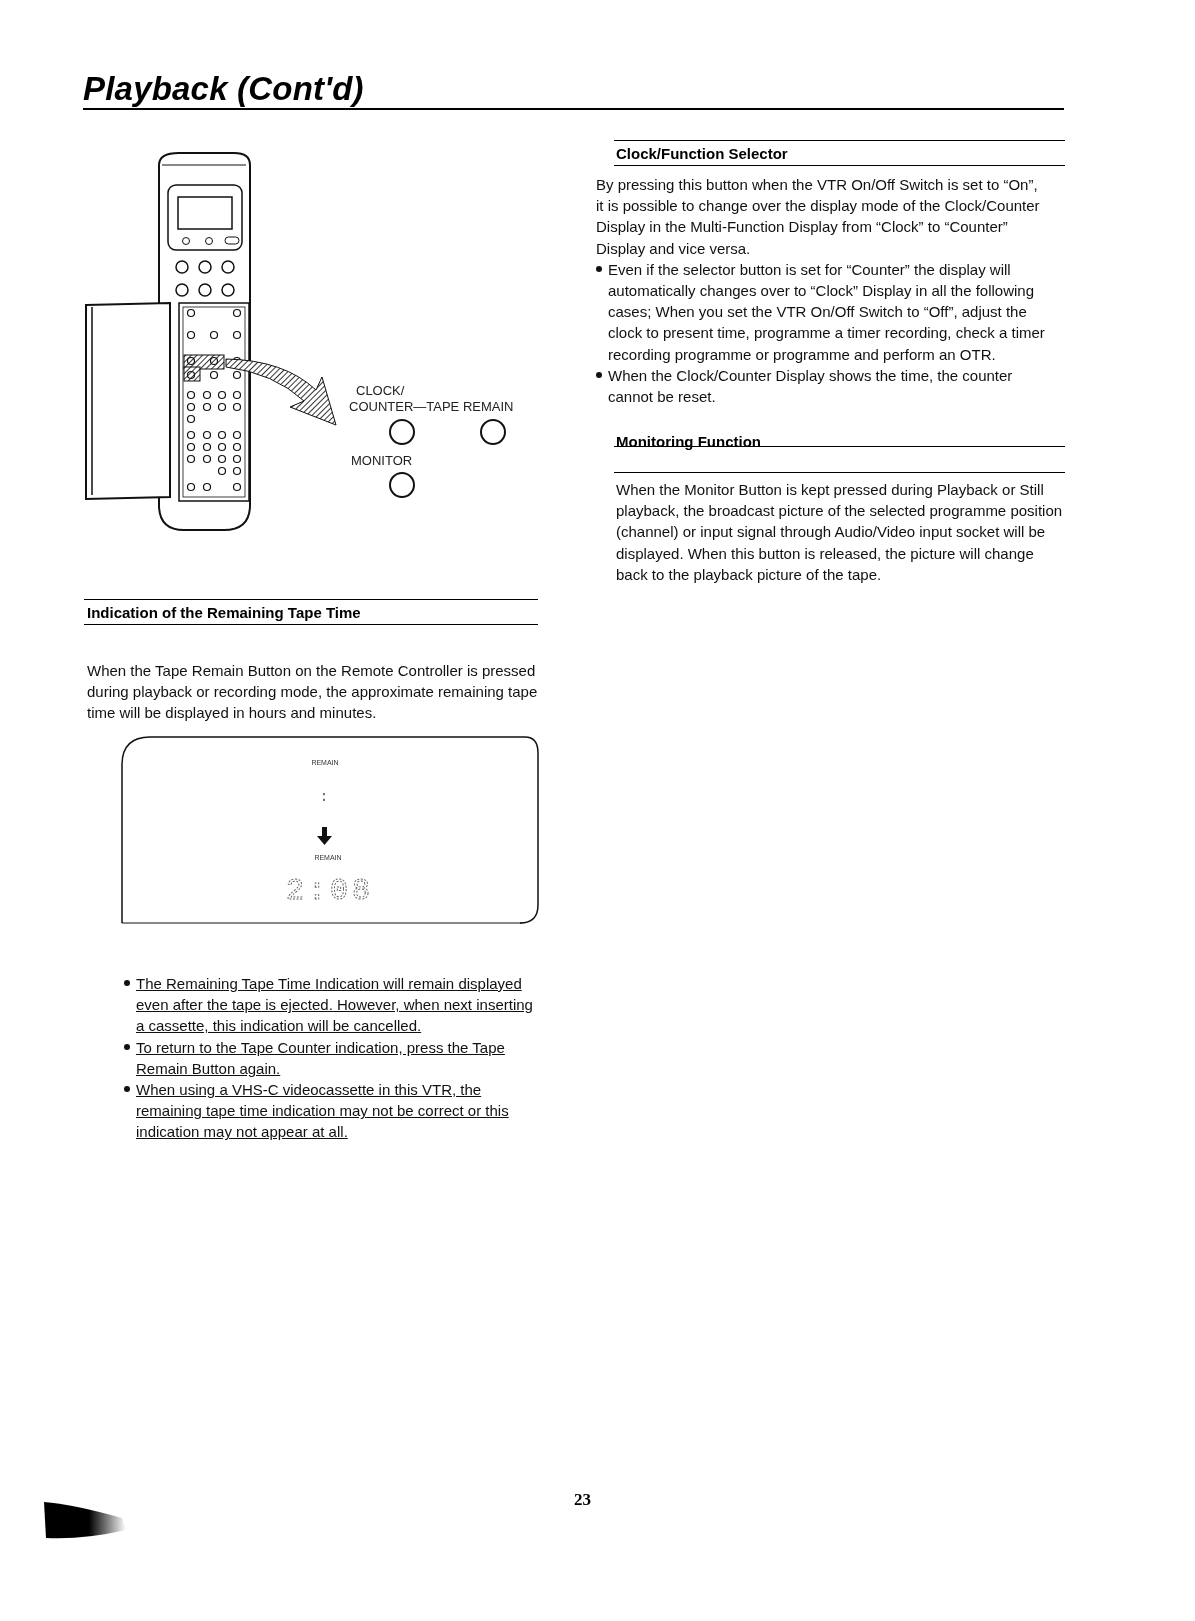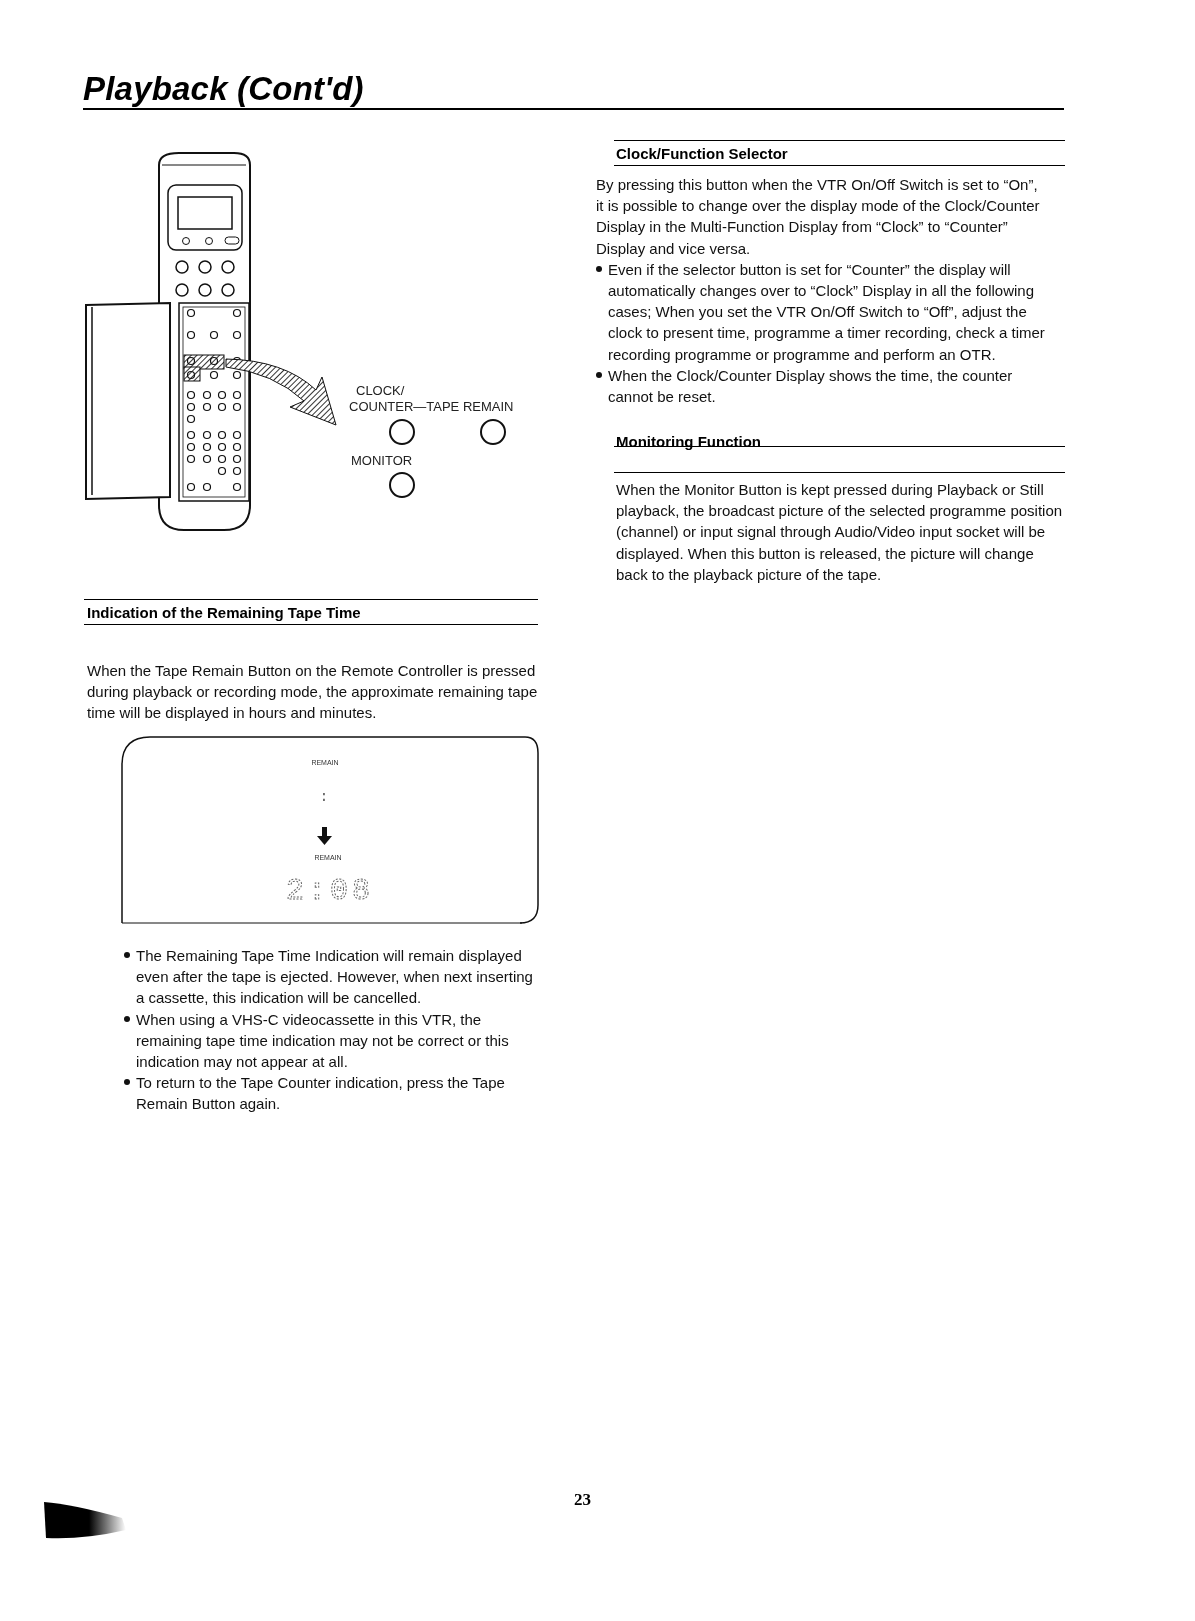--- a/index.html
+++ b/index.html
@@ -125,24 +125,24 @@
     <text x="204" y="66" font-family="Liberation Mono, monospace" font-size="14" fill="#555" text-anchor="middle">:</text>
     <g>
       <rect x="202" y="92" width="5" height="10" fill="#111"></rect>
       <polygon points="197,101 212,101 204.5,110" fill="#111"></polygon>
     </g>
     <text x="208" y="125" font-family="Liberation Sans, sans-serif" font-size="7" fill="#333" text-anchor="middle">REMAIN</text>
     <text x="210" y="164" font-family="Liberation Mono, monospace" font-size="30" fill="none" stroke="#666" stroke-width="1" stroke-dasharray="2,1.5" text-anchor="middle" letter-spacing="4">2:08</text>
   </svg>
 </div>
 
-<div class="body-text" style="left:124px; top:945px; width:420px;">
+<div class="body-text" style="left:124px; top:973px; width:420px;text-decoration:underline;">
   <p class="bullet">The Remaining Tape Time Indication will remain displayed even after the tape is ejected. However, when next inserting a cassette, this indication will be cancelled.</p>
+  <p class="bullet">To return to the Tape Counter indication, press the Tape Remain Button again.</p>
   <p class="bullet">When using a VHS-C videocassette in this VTR, the remaining tape time indication may not be correct or this indication may not appear at all.</p>
-  <p class="bullet">To return to the Tape Counter indication, press the Tape Remain Button again.</p>
 </div>
 
 <div class="rule" style="left:614px; top:140px; width:451px;"></div>
 <div class="section-head" style="left:616px; top:145px;">Clock/Function Selector</div>
 <div class="rule" style="left:614px; top:165px; width:451px;"></div>
 <div class="body-text" style="left:596px; top:174px; width:450px;">
   <p>By pressing this button when the VTR On/Off Switch is set to “On”, it is possible to change over the display mode of the Clock/Counter Display in the Multi-Function Display from “Clock” to “Counter” Display and vice versa.</p>
   <p class="bullet">Even if the selector button is set for “Counter” the display will automatically changes over to “Clock” Display in all the following cases; When you set the VTR On/Off Switch to “Off”, adjust the clock to present time, programme a timer recording, check a timer recording programme or  programme and perform an OTR.</p>
   <p class="bullet">When the Clock/Counter Display shows the time, the counter cannot be reset.</p>
 </div>

